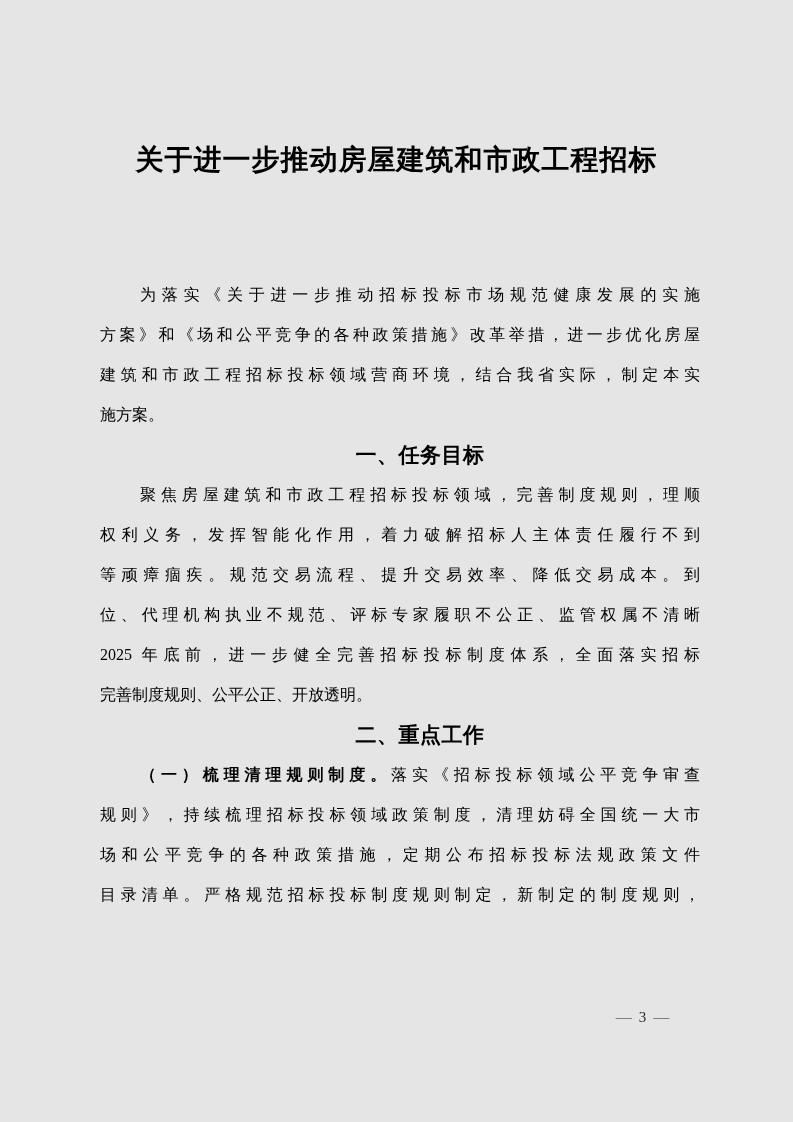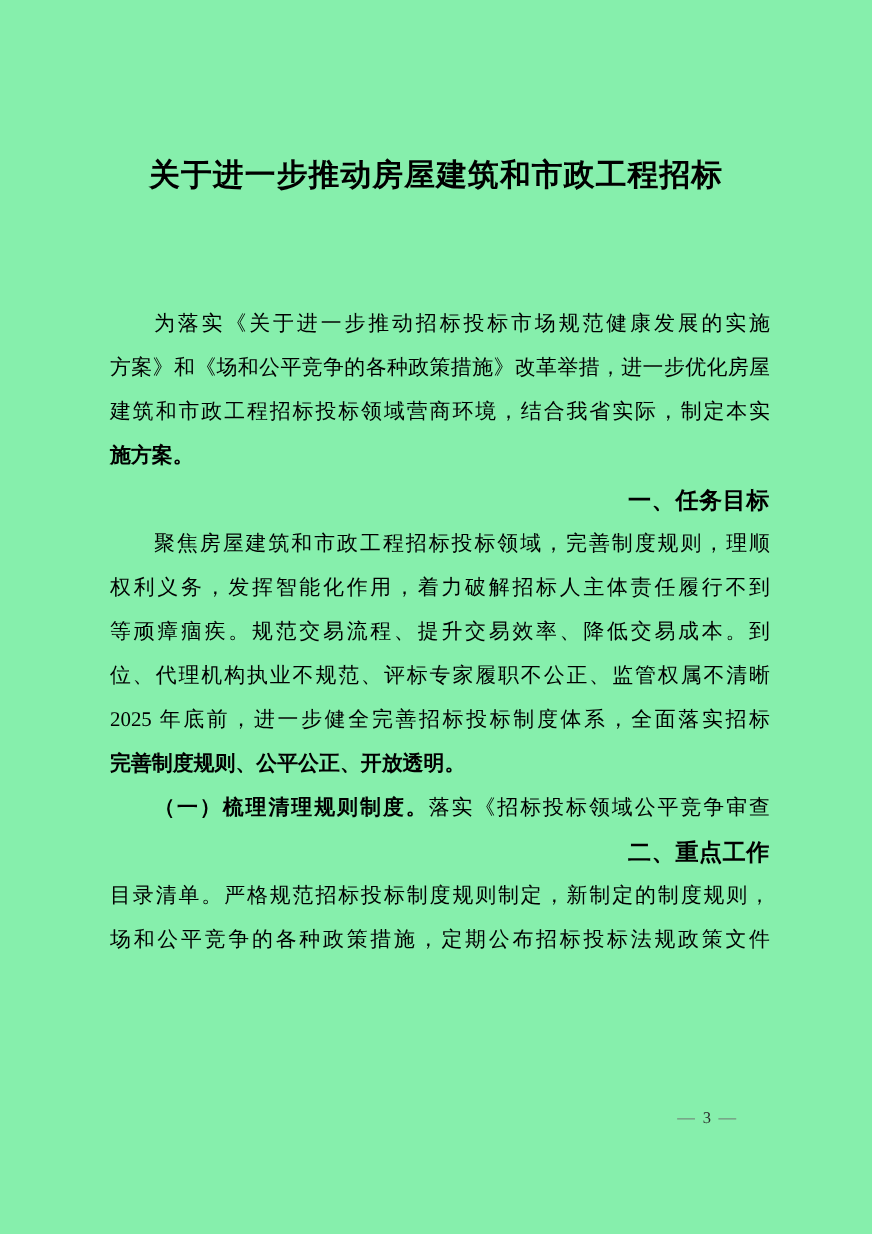--- a/index.html
+++ b/index.html
@@ -4,21 +4,21 @@
 <style>
   html, body {
     margin: 0;
     padding: 0;
     background: #ffffff;
   }
   .page {
     position: relative;
     width: 793px;
     height: 1122px;
-    background: #86efac;
+    background: #e5e5e5;
     overflow: hidden;
     font-family: "Liberation Serif", serif;
     color: #000000;
   }
   
   .title {
     position: absolute;
     top: 134px;
     left: 0;
     width: 793px;
@@ -33,45 +33,44 @@
   
   .body-block {
     position: absolute;
     top: 275px;
     left: 100px;
     width: 600px;
   }
   .bl {
     height: 40px;
     line-height: 40px;
-    font-size: 19px;
+    font-size: 16px;
     white-space: nowrap;
     color: #000000;
   }
   
   .j {
     text-align: justify;
     text-align-last: justify;
   }
   
   .indent {
     padding-left: 40px;
   }
   
   .end {
     text-align: left;
-    font-weight: bold;
   }
   
   .heading {
-    font-family: Liberation Serif, serif;
+    font-family: Liberation Sans, sans-serif;
     font-weight: 700;
     font-size: 21px;
     letter-spacing: 0.5px;
-    text-align: right;
+    text-align: center;
   }
   
   .kai {
     font-weight: 700;
   }
   
   .footer {
     position: absolute;
     top: 1005px;
     left: 595px;
@@ -109,24 +108,25 @@
 
     <div class="bl heading indent">一、任务目标</div>
 
     <div class="bl j indent">聚焦房屋建筑和市政工程招标投标领域，完善制度规则，理顺</div>
     <div class="bl j">权利义务，发挥智能化作用，着力破解招标人主体责任履行不到</div>
     <div class="bl j">等顽瘴痼疾。规范交易流程、提升交易效率、降低交易成本。到</div>
     <div class="bl j">位、代理机构执业不规范、评标专家履职不公正、监管权属不清晰</div>
     <div class="bl j">2025 年底前，进一步健全完善招标投标制度体系，全面落实招标</div>
     <div class="bl end">完善制度规则、公平公正、开放透明。</div>
 
+    <div class="bl heading indent">二、重点工作</div>
+
     <div class="bl j indent"><span class="kai">（一）梳理清理规则制度。</span><span>落实《招标投标领域公平竞争审查</span></div>
-
-    <div class="bl heading indent">二、重点工作</div>
+    <div class="bl j">规则》，持续梳理招标投标领域政策制度，清理妨碍全国统一大市</div>
+    <div class="bl j">场和公平竞争的各种政策措施，定期公布招标投标法规政策文件</div>
     <div class="bl j">目录清单。严格规范招标投标制度规则制定，新制定的制度规则，</div>
-    <div class="bl j">场和公平竞争的各种政策措施，定期公布招标投标法规政策文件</div>
   </div>
 
   <div class="footer">
     <span class="dash">—</span><span class="num">3</span><span class="dash">—</span>
   </div>
 
 </div>
 
 </body></html>

